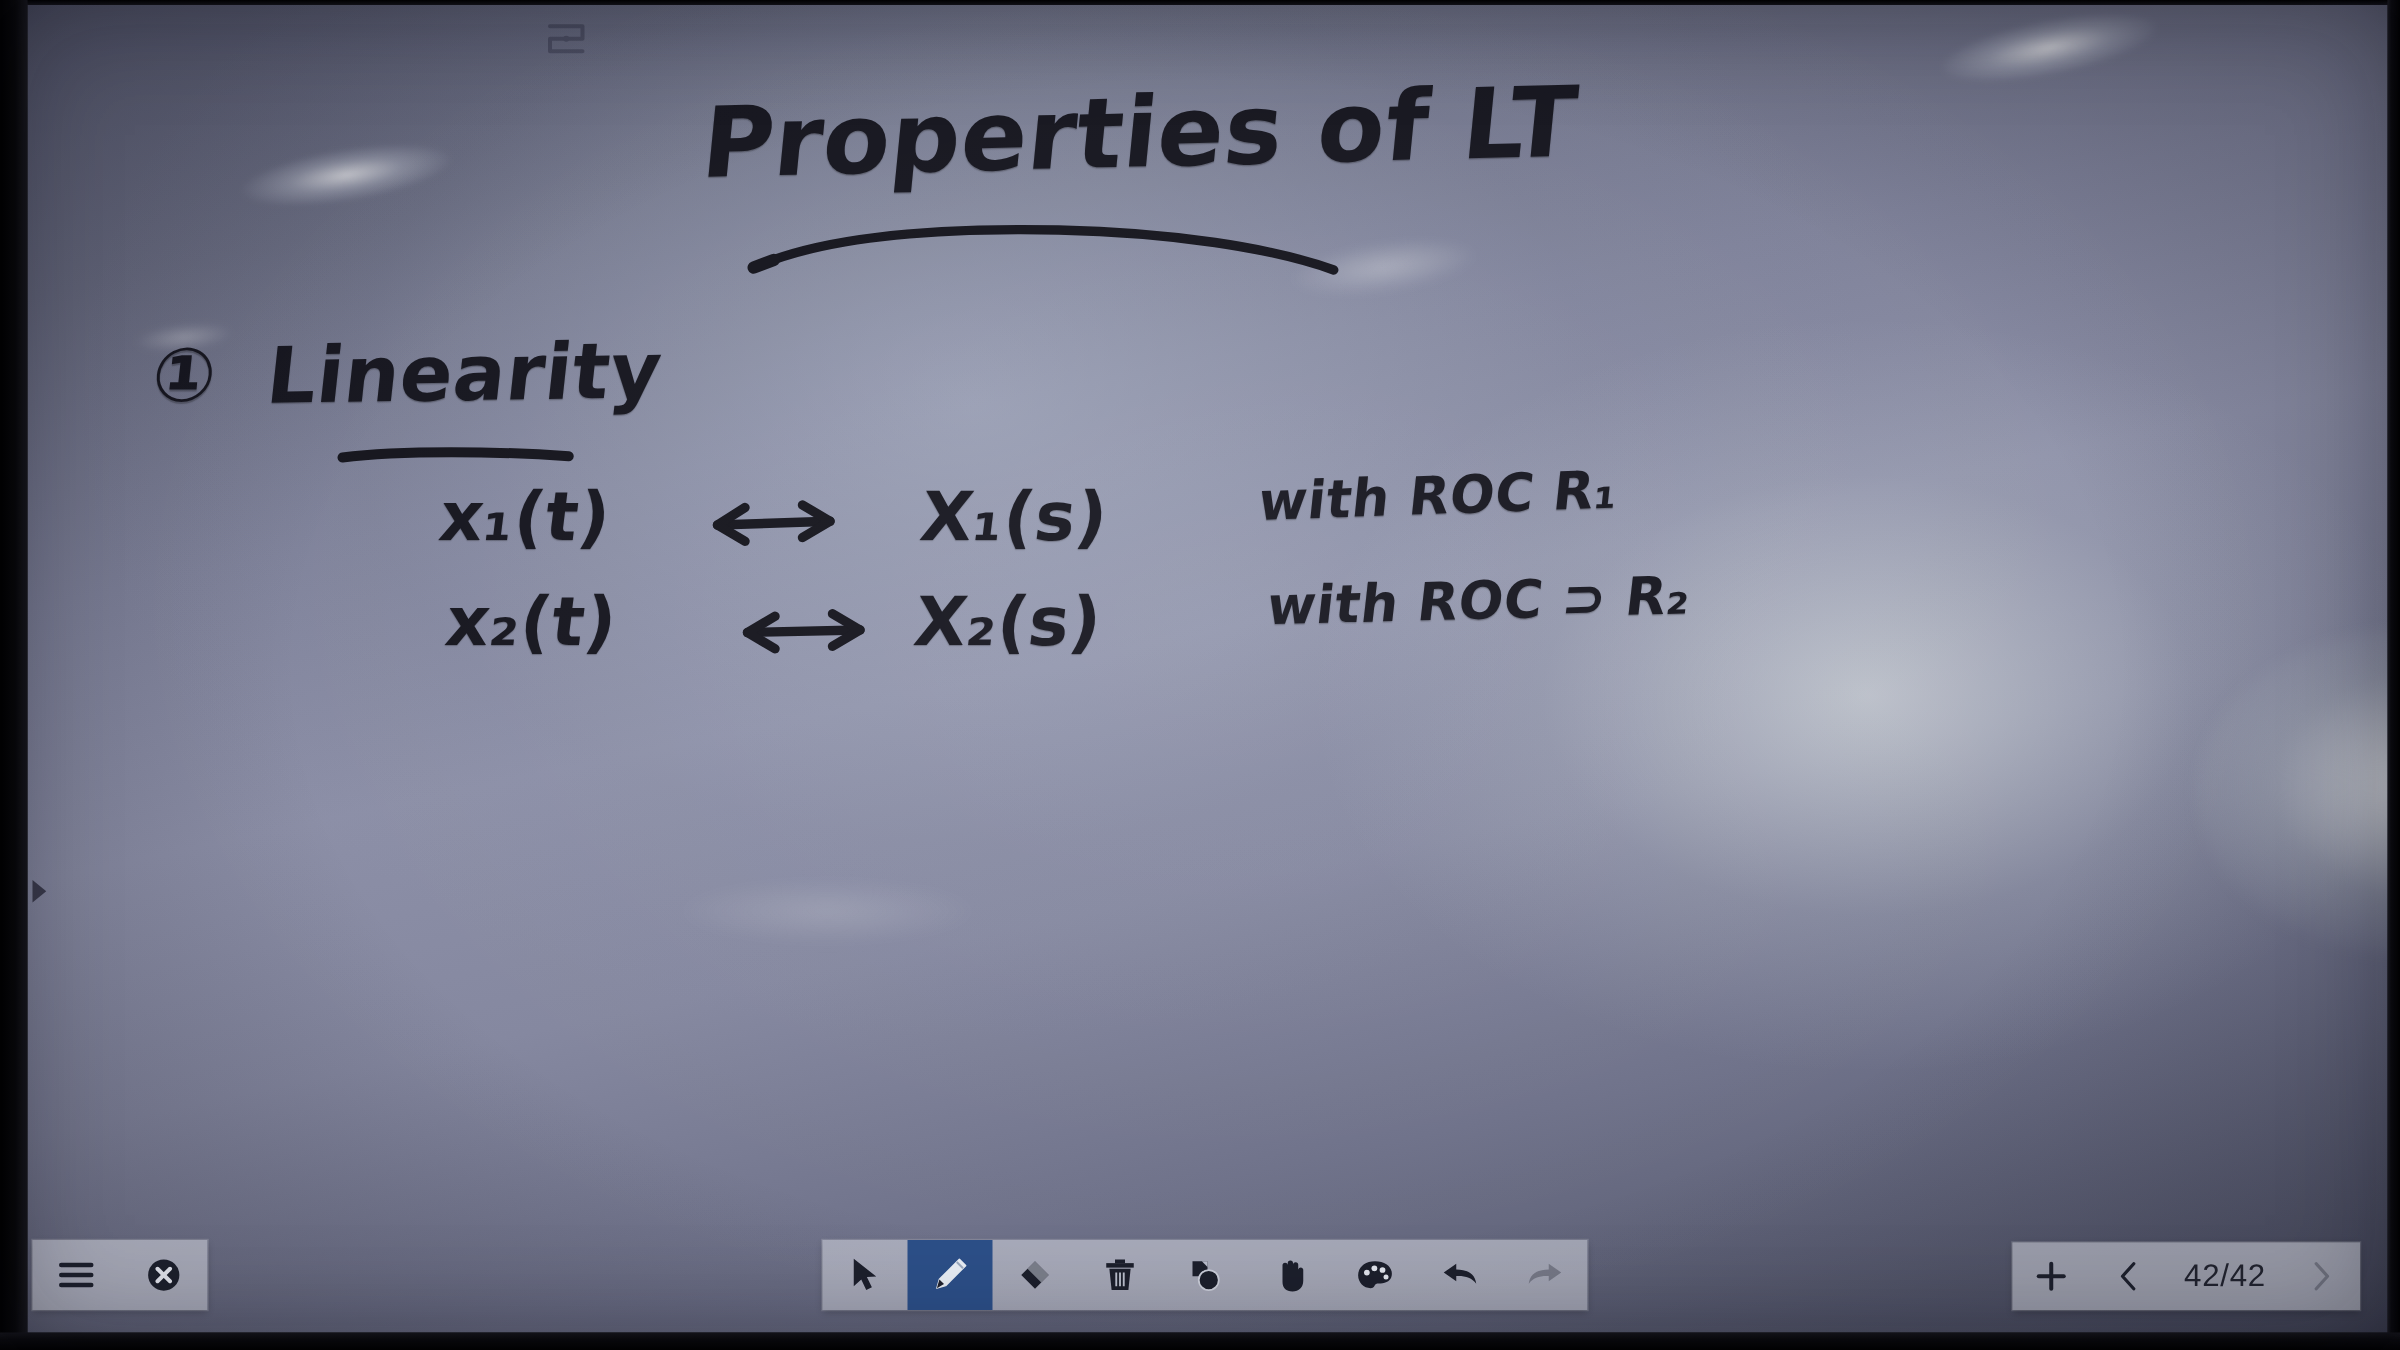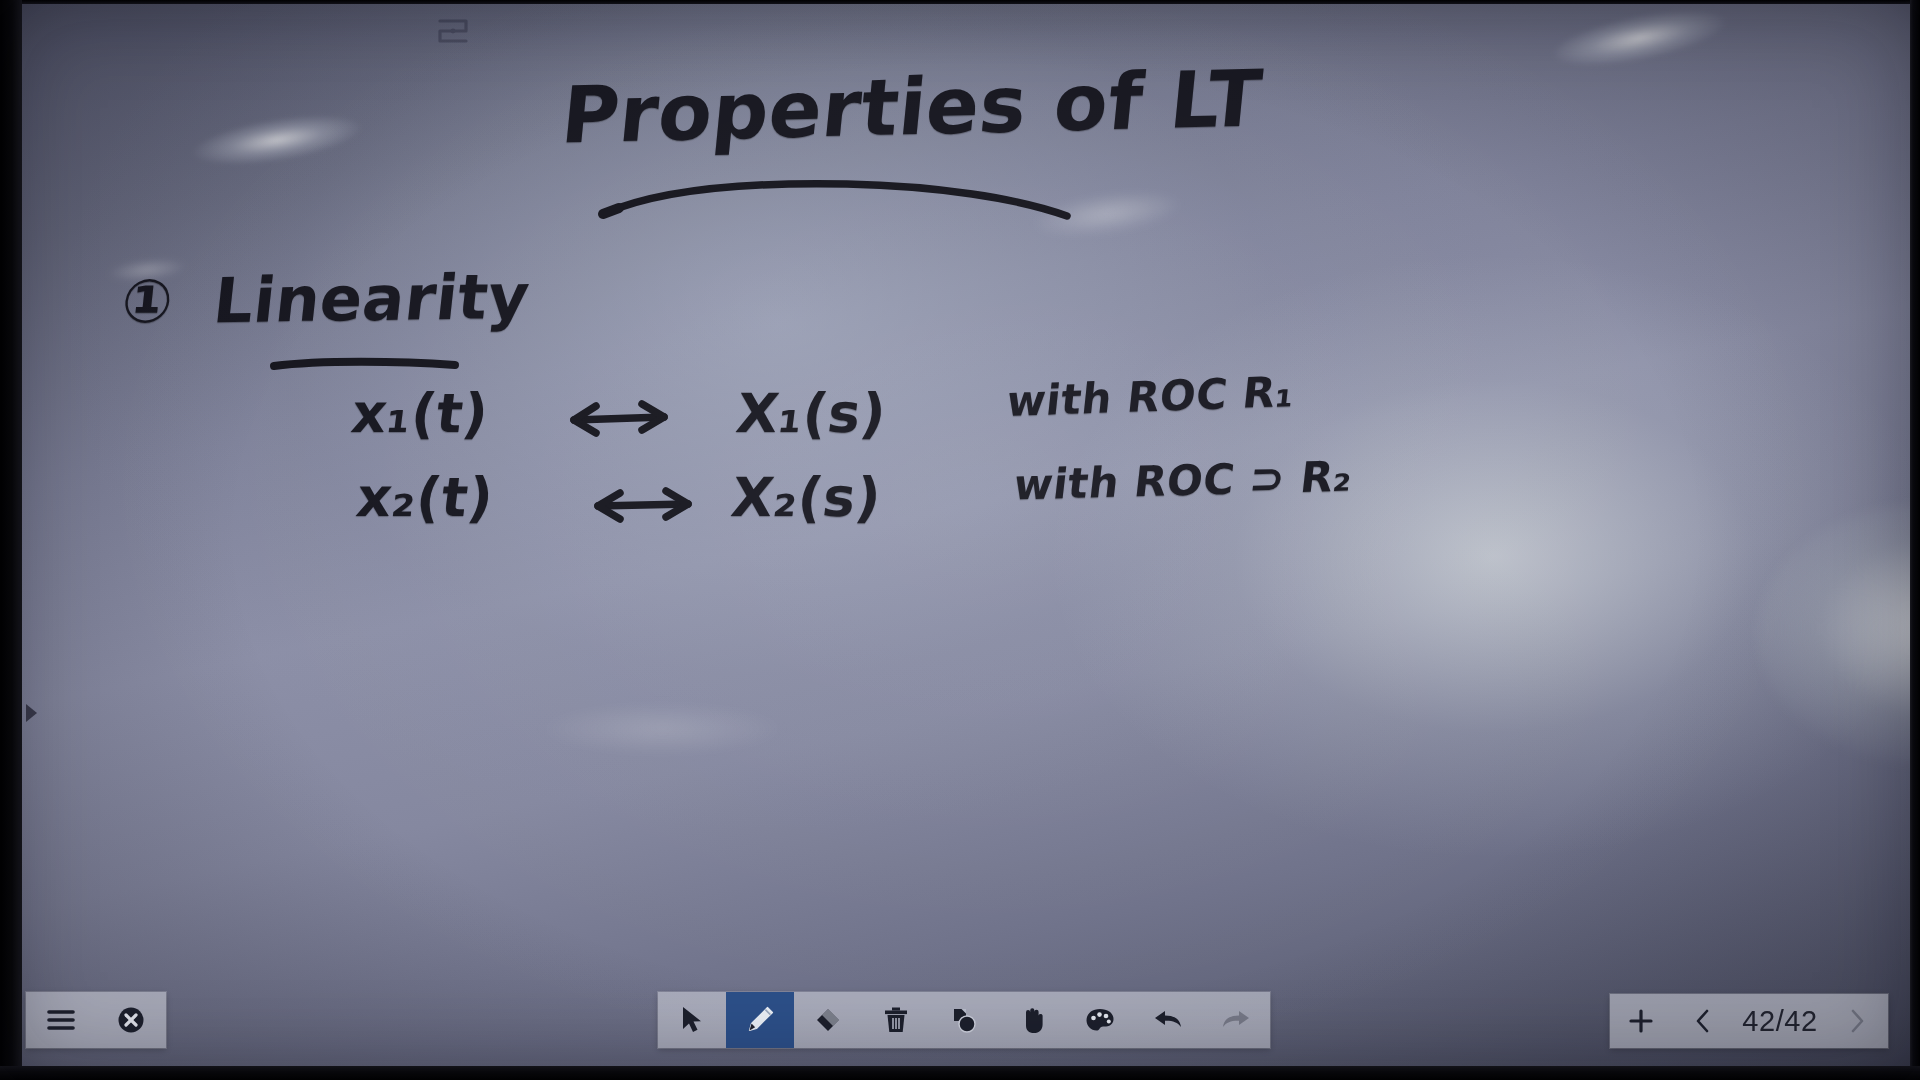--- a/index.html
+++ b/index.html
@@ -147,21 +147,21 @@
   }
   .bar-left .tool { width:70px; }
   .tool svg { display:block; }
   .tool.active { background:#2c4f88; color:#ffffff; }
   .tool.disabled { opacity:0.32; }
 
   .bar-right .tool { width:62px; height:54px; }
   #page-indicator {
     min-width:92px; height:54px;
     display:flex; align-items:center; justify-content:center;
-    font-size:29px; font-weight:400; color:#20222e;
+    font-size:25px; font-weight:400; color:#20222e;
     letter-spacing:0.6px;
     font-family:"Liberation Sans", sans-serif;
   }
 
   
   #photo-softness {
     position:absolute; inset:0; pointer-events:none; z-index:70;
     box-shadow: inset 0 0 90px rgba(8,8,16,0.38);
   }
 </style>

